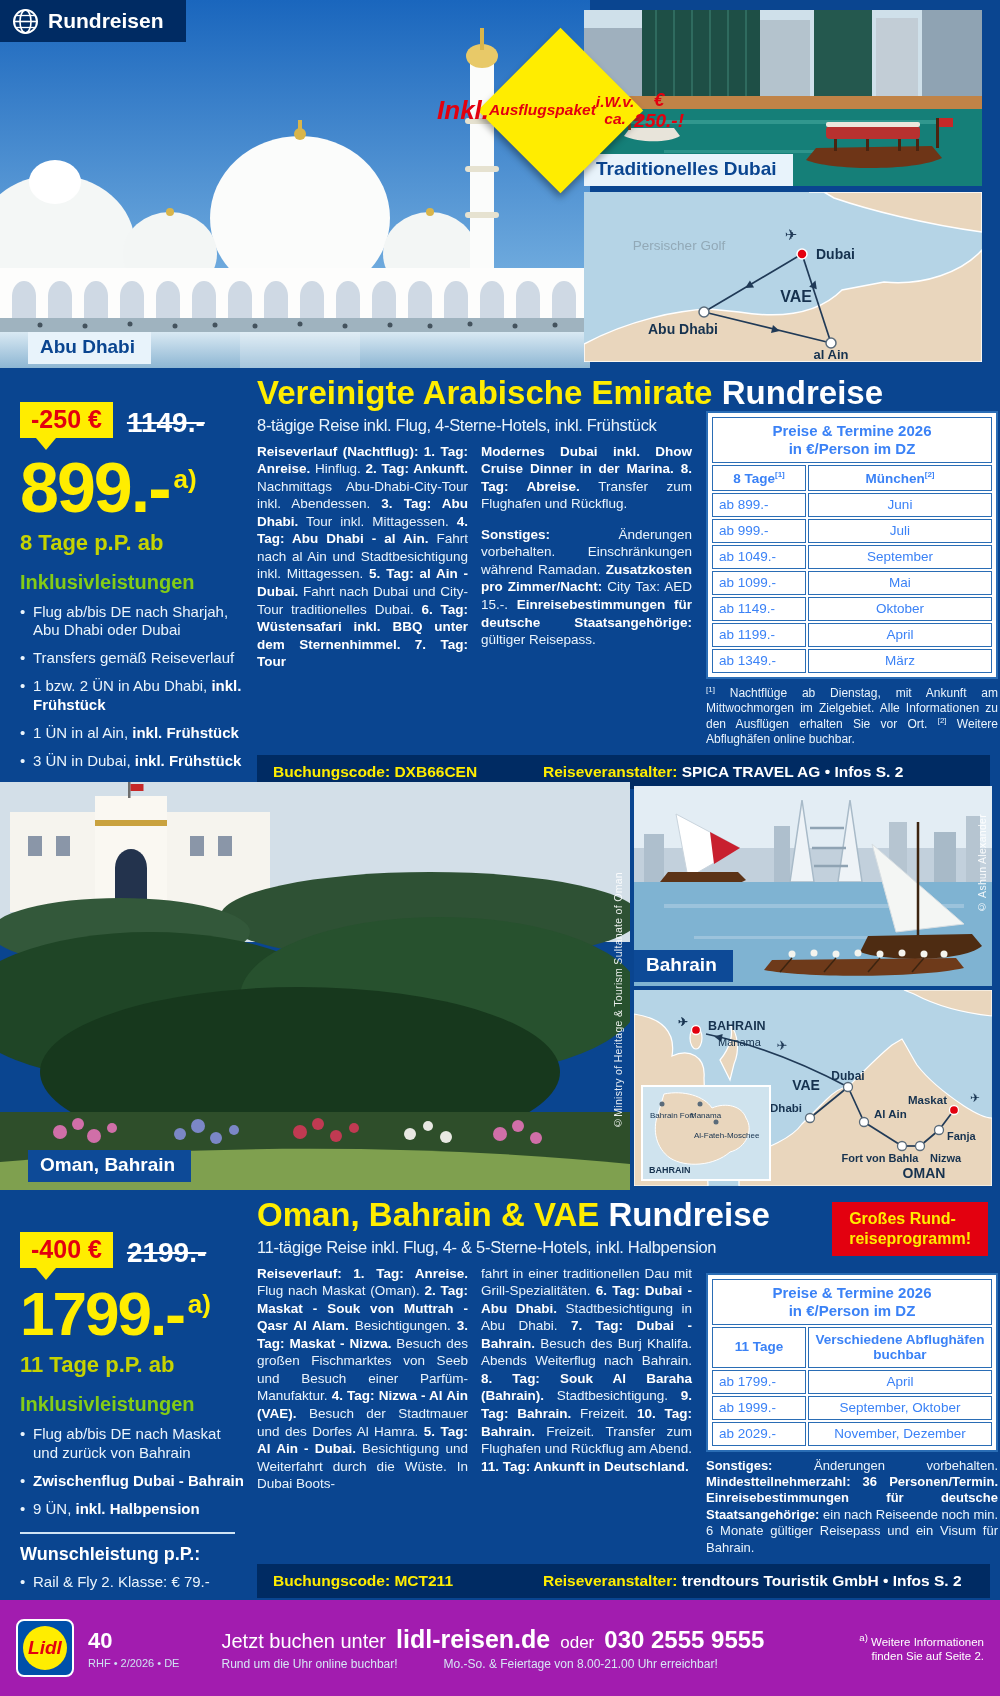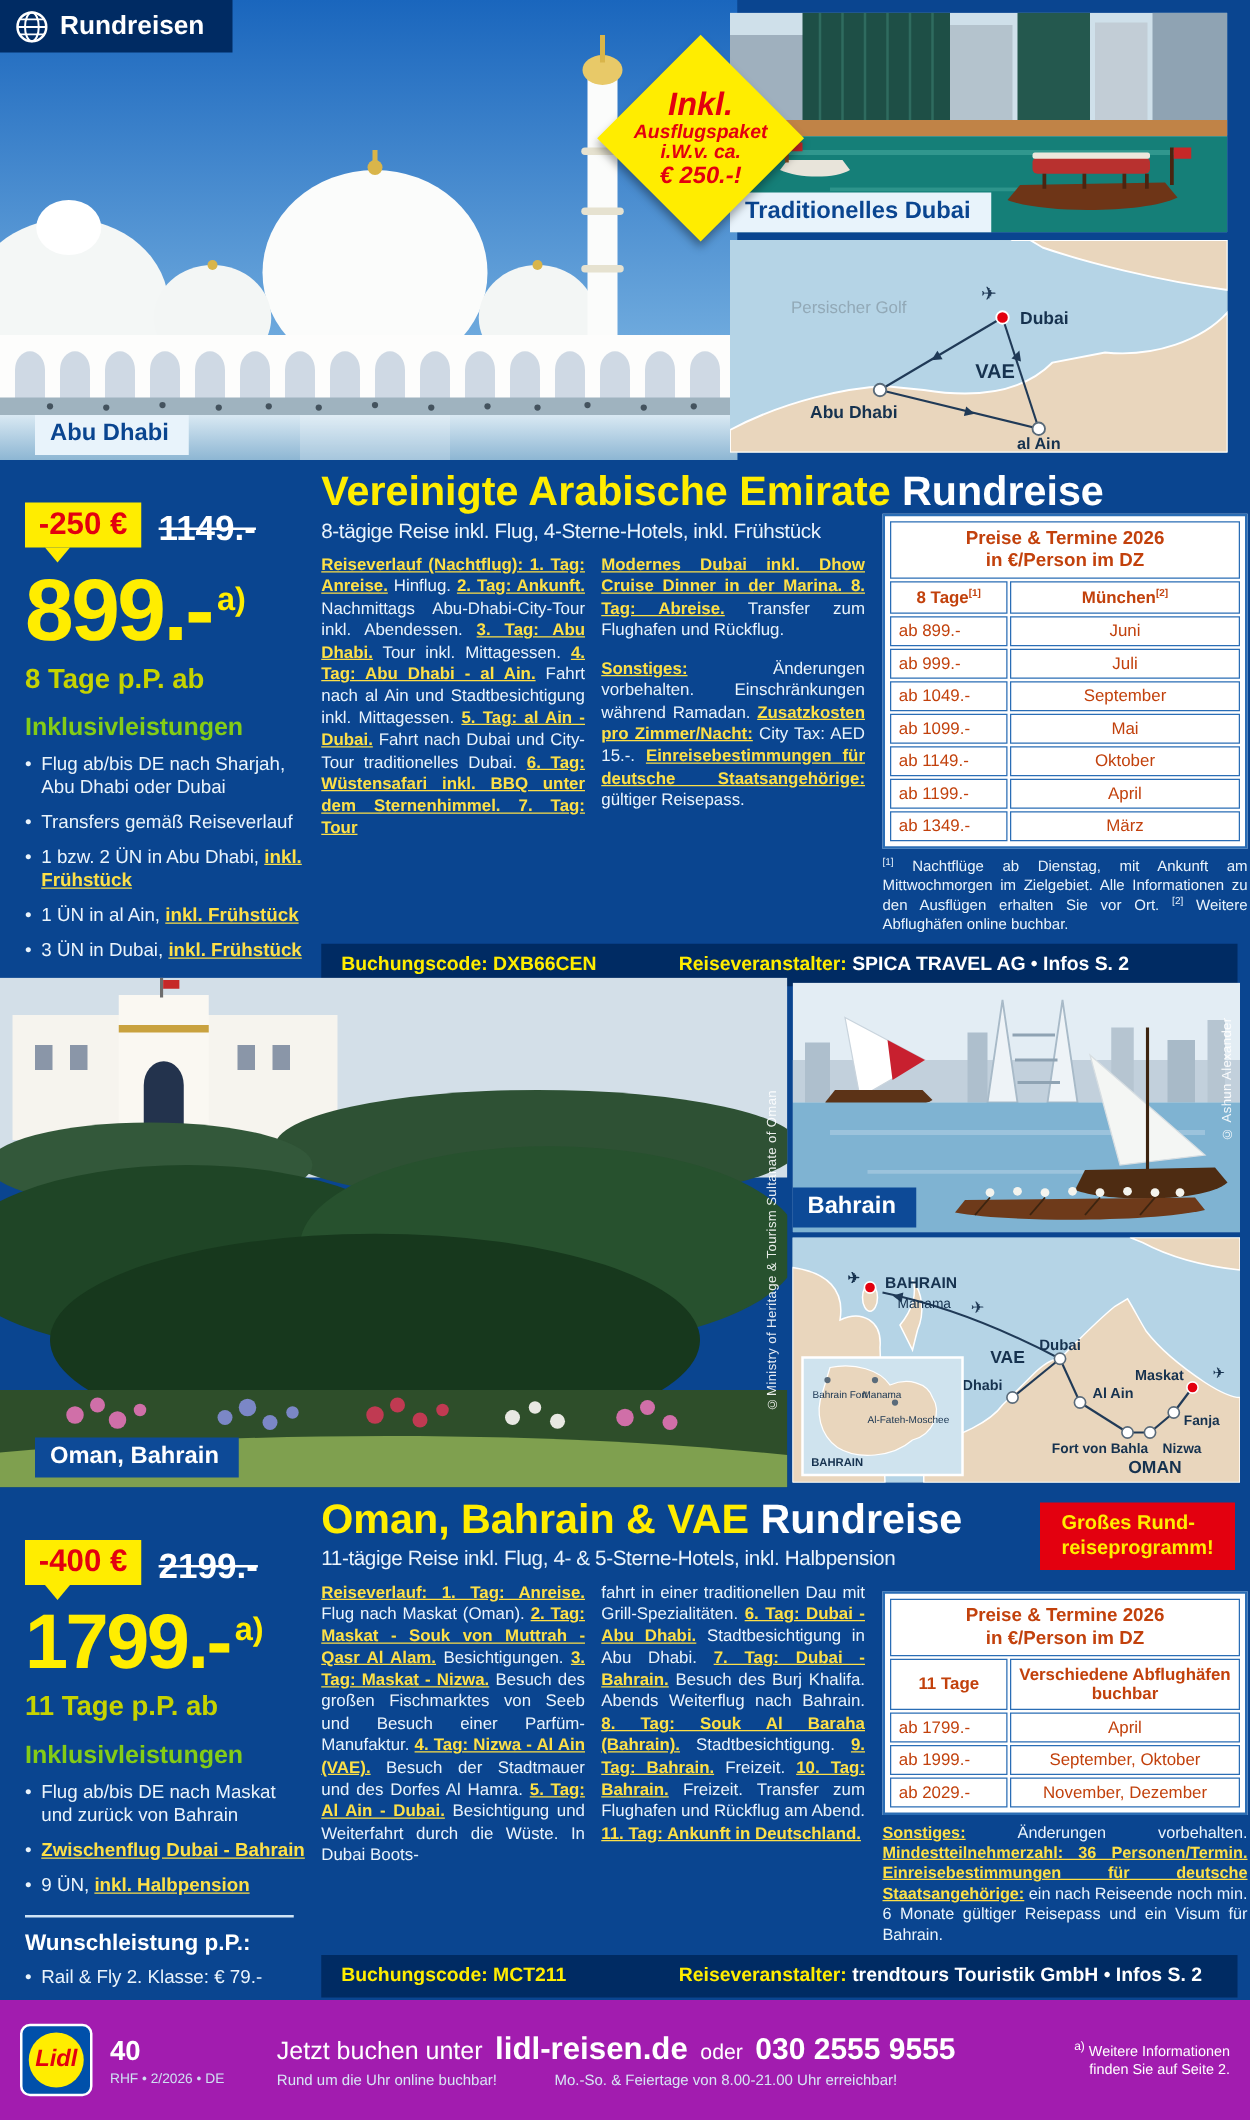--- a/index.html
+++ b/index.html
@@ -22,21 +22,21 @@
   }
   .cap { position:absolute; font-weight:bold; font-size:19px; padding:4px 16px 6px 12px; z-index:4; }
   .cap-light { background:#e8f3fb; color:#0a4590; }
   .cap-dark  { background:#0d4a97; color:#fff; }
   .cap-abudhabi { left:28px; bottom:4px; }
   .cap-dubai { left:0; bottom:0; }
   .cap-oman { left:28px; bottom:8px; }
   .cap-bahrain { left:0; bottom:4px; }
   .diamond { position:absolute; left:478px; top:28px; width:165px; height:165px; z-index:5; }
   .diamond-bg { position:absolute; inset:24px; background:#ffed00; transform:rotate(45deg); box-shadow:3px 4px 7px rgba(0,0,0,.35); }
-  .diamond-text { position:absolute; inset:0; display:flex; flex-direction:column; align-items:center; justify-content:center; color:#e3000f; font-weight:bold; font-style:italic; line-height:1.08; text-align:center; }
+  .diamond-text { position:absolute; inset:0; display:flex; flex-direction:row; align-items:center; justify-content:center; color:#e3000f; font-weight:bold; font-style:italic; line-height:1.08; text-align:center; }
   .d1 { font-size:26px; } .d2 { font-size:15.5px; } .d3 { font-size:15.5px; } .d4 { font-size:19px; }
   .credit { position:absolute; writing-mode:vertical-rl; transform:rotate(180deg); color:#fff; font-size:10.5px; opacity:.9; z-index:4; letter-spacing:.3px; }
   .credit-garden { right:6px; top:90px; }
   .credit-bahrain { right:4px; top:28px; }
   
   .offer { position:relative; display:flex; gap:12px; padding:6px 10px 8px 20px; }
   #offer1 { height:414px; } #offer2 { height:410px; }
   .offer-left { width:225px; flex:none; }
   .disc-row { display:flex; align-items:flex-start; gap:14px; }
   #offer1 .disc-row { margin-top:28px; } #offer2 .disc-row { margin-top:36px; }
@@ -44,39 +44,39 @@
   .disc-badge::after { content:""; position:absolute; left:16px; top:100%; width:0; height:0; border:10px solid transparent; border-top:12px solid #ffed00; }
   .old-price { color:#fff; font-size:28px; font-weight:bold; text-decoration:line-through; padding-top:5px; }
   .big-price { color:#ffed00; font-weight:bold; line-height:.95; margin-top:16px; letter-spacing:-2px; white-space:nowrap; }
   #offer1 .big-price { font-size:70px; } #offer2 .big-price { font-size:62px; }
   .big-price sup { font-size:26px; letter-spacing:0; vertical-align:super; margin-left:4px; }
   .duration { color:#c6d300; font-size:22px; font-weight:bold; margin-top:8px; }
   .incl-title { color:#84cc16; font-size:20px; font-weight:bold; margin-top:15px; }
   .incl { list-style:none; color:#eaf4fc; font-size:15px; line-height:1.26; }
   .incl li { position:relative; padding-left:13px; margin-top:9px; }
   .incl li::before { content:"•"; position:absolute; left:0; }
-  .incl b, .bodycol b, .sonst b { color:#fde047;text-decoration:underline; }
+  .incl b, .bodycol b, .sonst b { color:#ffffff; }
   .wunsch-div { border-top:2px solid #cfe3f5; margin:14px 10px 10px 0; }
   .wunsch-title { color:#fff; font-weight:bold; font-size:18px; }
   .wunsch-item { color:#eaf4fc; font-size:15px; margin-top:8px; position:relative; padding-left:13px; }
   .wunsch-item::before { content:"•"; position:absolute; left:0; }
   .offer-main { flex:1; display:flex; flex-direction:column; position:relative; min-width:0; }
   .title { font-size:33px; font-weight:bold; line-height:1.05; margin-top:2px; white-space:nowrap; }
   .title .em { color:#ffed00; }
   .subtitle { color:#eaf4fc; font-size:16.5px; letter-spacing:-.3px; white-space:nowrap; margin:5px 0 8px; }
   .body-row { display:flex; gap:13px; flex:1; }
   .text-area { width:436px; flex:none; }
   .cols { display:flex; gap:13px; }
   .bodycol { width:211px; flex:none; color:#eaf4fc; font-size:13.5px; line-height:1.3; text-align:justify; }
   .bodycol p + p { margin-top:13px; }
   .table-block { width:292px; margin-left:auto; flex:none; }
   #offer2 .table-block { margin-top:40px; }
   .table-frame { background:#fff; border:2px solid #2a6db5; padding:2px; }
   table.pt { width:100%; border-collapse:separate; border-spacing:2px; }
-  table.pt th, table.pt td { border:1.5px solid #2a6db5; color:#c2410c; }
+  table.pt th, table.pt td { border:1.5px solid #2a6db5; color:#3b82f6; }
   .pt-title { font-size:15px; font-weight:bold; color:#0a4590; text-align:center; padding:4px 2px; line-height:1.2; }
   .pt-colhead { font-size:13.5px; font-weight:bold; text-align:center; padding:4px 3px; line-height:1.15; }
   table.pt td { font-size:13.5px; padding:3px 6px; height:24px; }
   td.pt-price { width:94px; text-align:left; padding-left:9px; }
   td.pt-month { text-align:center; }
   .footnote, .sonst { color:#eaf4fc; font-size:12px; line-height:1.26; margin-top:6px; text-align:justify; }
   .sonst { font-size:13px; }
   .footnote sup, .sonst sup, .pt sup { font-size:8px; }
   .booking-bar { margin-top:8px; background:#002b63; height:34px; display:flex; align-items:center; padding:0 16px; font-size:15.5px; font-weight:bold; flex:none; }
   .booking-bar .code { color:#ffed00; width:270px; flex:none; }

